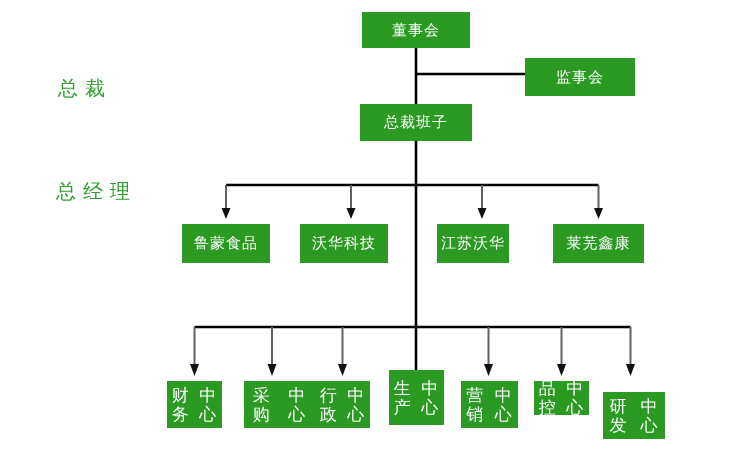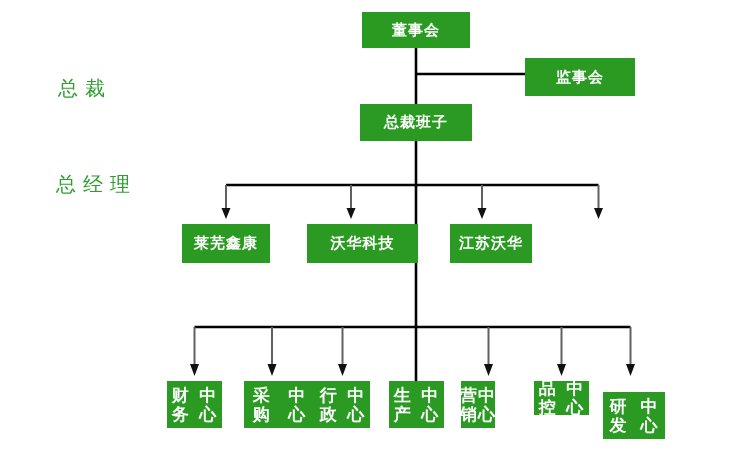--- a/index.html
+++ b/index.html
@@ -7,21 +7,21 @@
     position:relative;width:740px;height:450px;background:#ffffff;overflow:hidden;
     font-family:"Liberation Sans","DejaVu Sans",sans-serif;
   }
   .wires{position:absolute;left:0;top:0;width:740px;height:450px;}
   .rail{stroke:var(--connector,#000);stroke-width:2.6;fill:none;}
   .shaft{stroke:var(--arrow-shaft,#606060);stroke-width:2;fill:none;}
   .head{fill:var(--arrow-head,#111111);stroke:none;}
   .node{
     position:absolute;display:flex;align-items:center;justify-content:center;
     background:var(--node-background,#2a9a23);color:var(--node-text,#ffffff);
-    font-size:15px;font-weight:700;letter-spacing:1px;text-align:center;
+    font-size:15px;font-weight:400;letter-spacing:1px;text-align:center;
   }
   .node.two-line{flex-direction:row;font-size:17px;line-height:19px;letter-spacing:1px;}
   .row-label{
     position:absolute;color:var(--row-label-text,#2f9e2f);
     font-size:20px;letter-spacing:7px;white-space:nowrap;
   }
 </style>
 </head>
 <body>
 
@@ -55,47 +55,48 @@
       <line class="shaft" x1="488.5" y1="327" x2="488.5" y2="365"></line>
       <polygon class="head" points="484,364 493,364 488.5,376"></polygon>
       <line class="shaft" x1="561.5" y1="327" x2="561.5" y2="365"></line>
       <polygon class="head" points="557,364 566,364 561.5,376"></polygon>
       <line class="shaft" x1="630.5" y1="327" x2="630.5" y2="365"></line>
       <polygon class="head" points="626,364 635,364 630.5,376"></polygon>
     </g>
   </svg>
 
   <div class="row-label" style="left:58px;top:75px">总裁</div>
-  <div class="row-label" style="left:56px;top:171px">总经理</div>
+  <div class="row-label" style="left:56px;top:178px">总经理</div>
 
   <div class="node" style="left:362px;top:12px;width:108px;height:36px">董事会</div>
   <div class="node" style="left:525px;top:58px;width:110px;height:38px">监事会</div>
   <div class="node" style="left:360px;top:104px;width:112px;height:37px">总裁班子</div>
 
-  <div class="node" style="left:182px;top:224px;width:88px;height:39px">莱芜鑫康</div>
-  <div class="node" style="left:307px;top:224px;width:111px;height:39px">沃华科技</div>
-  <div class="node" style="left:450px;top:224px;width:82px;height:39px">江苏沃华</div>
+  <div class="node" style="left:182px;top:224px;width:88px;height:39px">鲁蒙食品</div>
+  <div class="node" style="left:300px;top:224px;width:88px;height:39px">沃华科技</div>
+  <div class="node" style="left:437px;top:224px;width:72px;height:39px">江苏沃华</div>
+  <div class="node" style="left:553px;top:224px;width:91px;height:39px">莱芜鑫康</div>
 
   <div class="node two-line" style="left:167px;top:381px;width:55px;height:47px">
     <span>财务</span>
     <span>中心</span>
   </div>
   <div class="node two-line" style="left:244px;top:381px;width:71px;height:47px">
     <span>采购</span>
     <span>中心</span>
   </div>
   <div class="node two-line" style="left:315px;top:381px;width:55px;height:47px">
     <span>行政</span>
     <span>中心</span>
   </div>
-  <div class="node two-line" style="left:389px;top:381px;width:55px;height:47px">
+  <div class="node two-line" style="left:389px;top:370px;width:55px;height:55px">
     <span>生产</span>
     <span>中心</span>
   </div>
-  <div class="node two-line" style="left:461px;top:381px;width:34px;height:47px">
+  <div class="node two-line" style="left:461px;top:381px;width:57px;height:47px">
     <span>营销</span>
     <span>中心</span>
   </div>
   <div class="node two-line" style="left:534px;top:381px;width:55px;height:34px">
     <span>品控</span>
     <span>中心</span>
   </div>
   <div class="node two-line" style="left:603px;top:392px;width:62px;height:47px">
     <span>研发</span>
     <span>中心</span>

